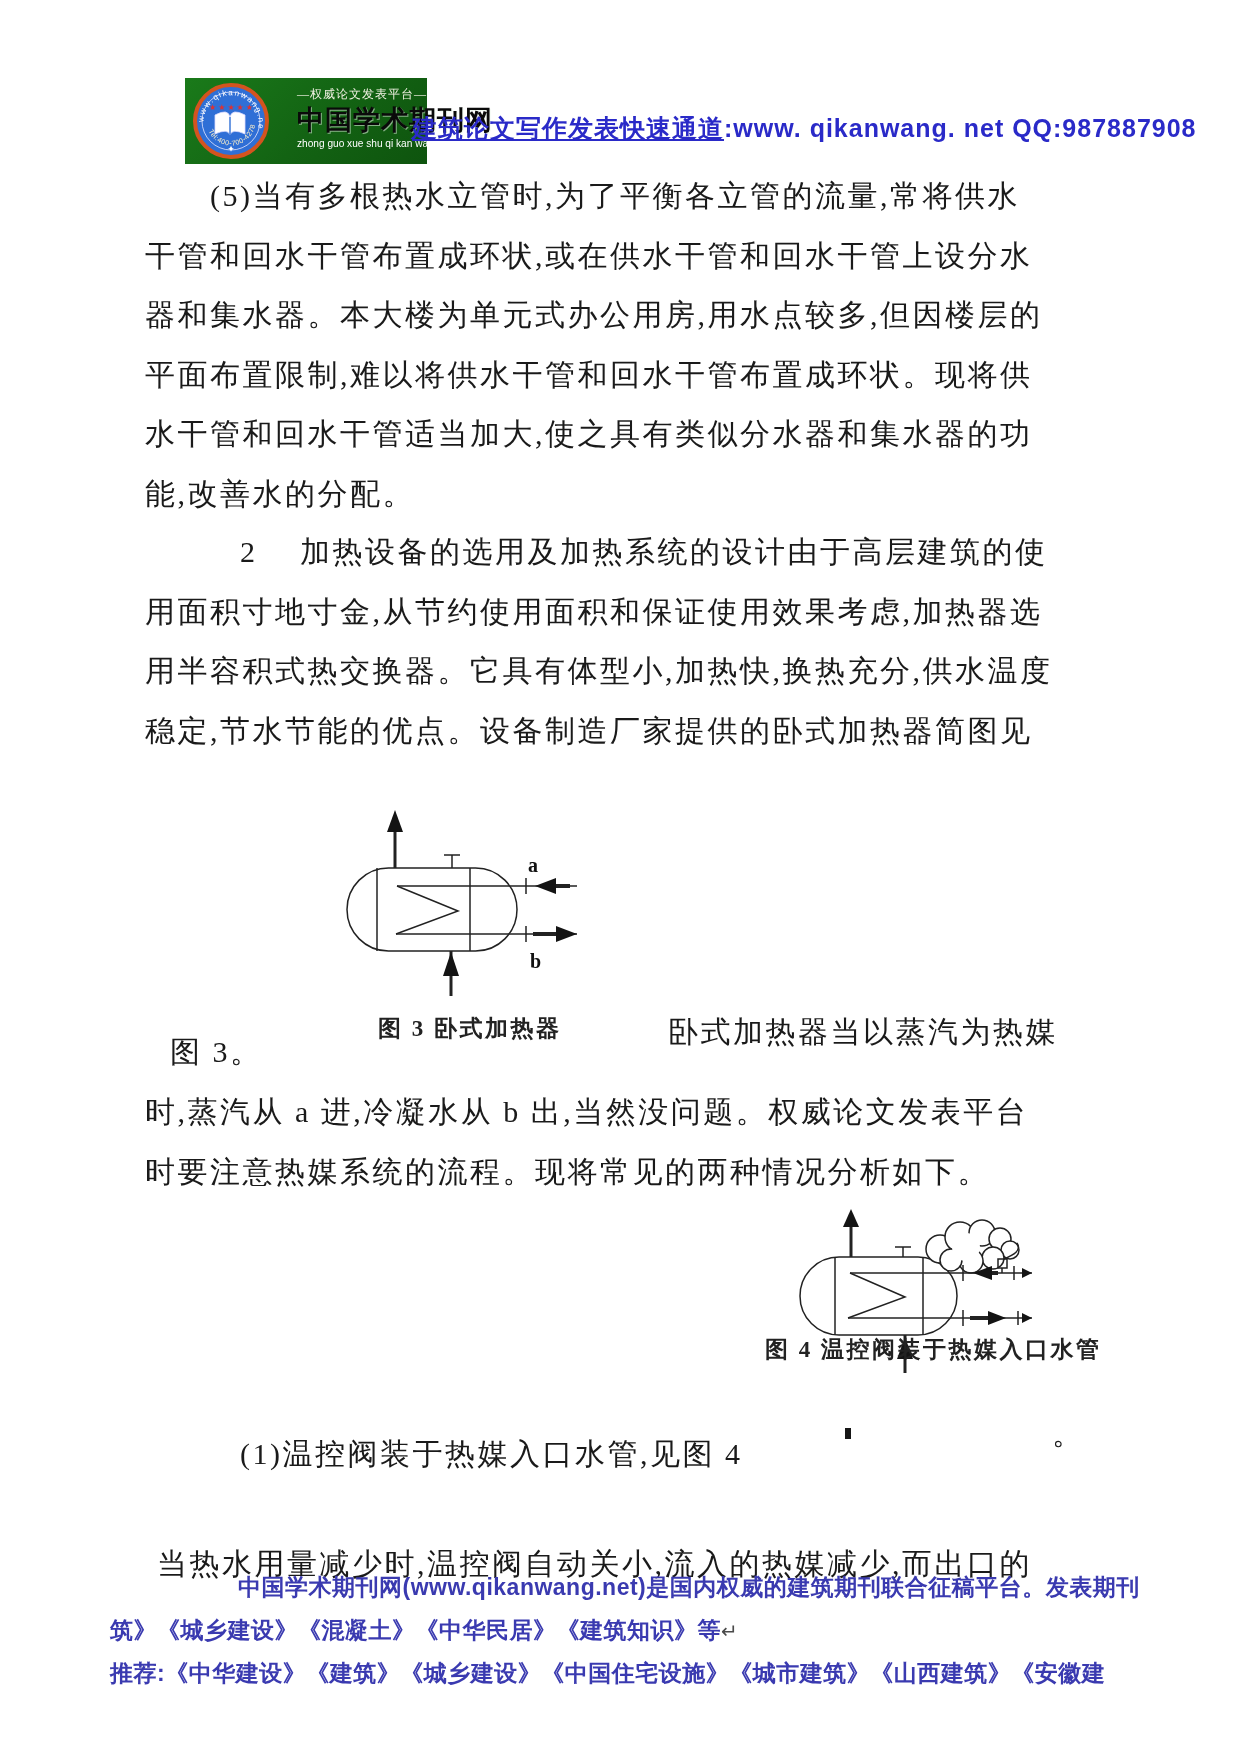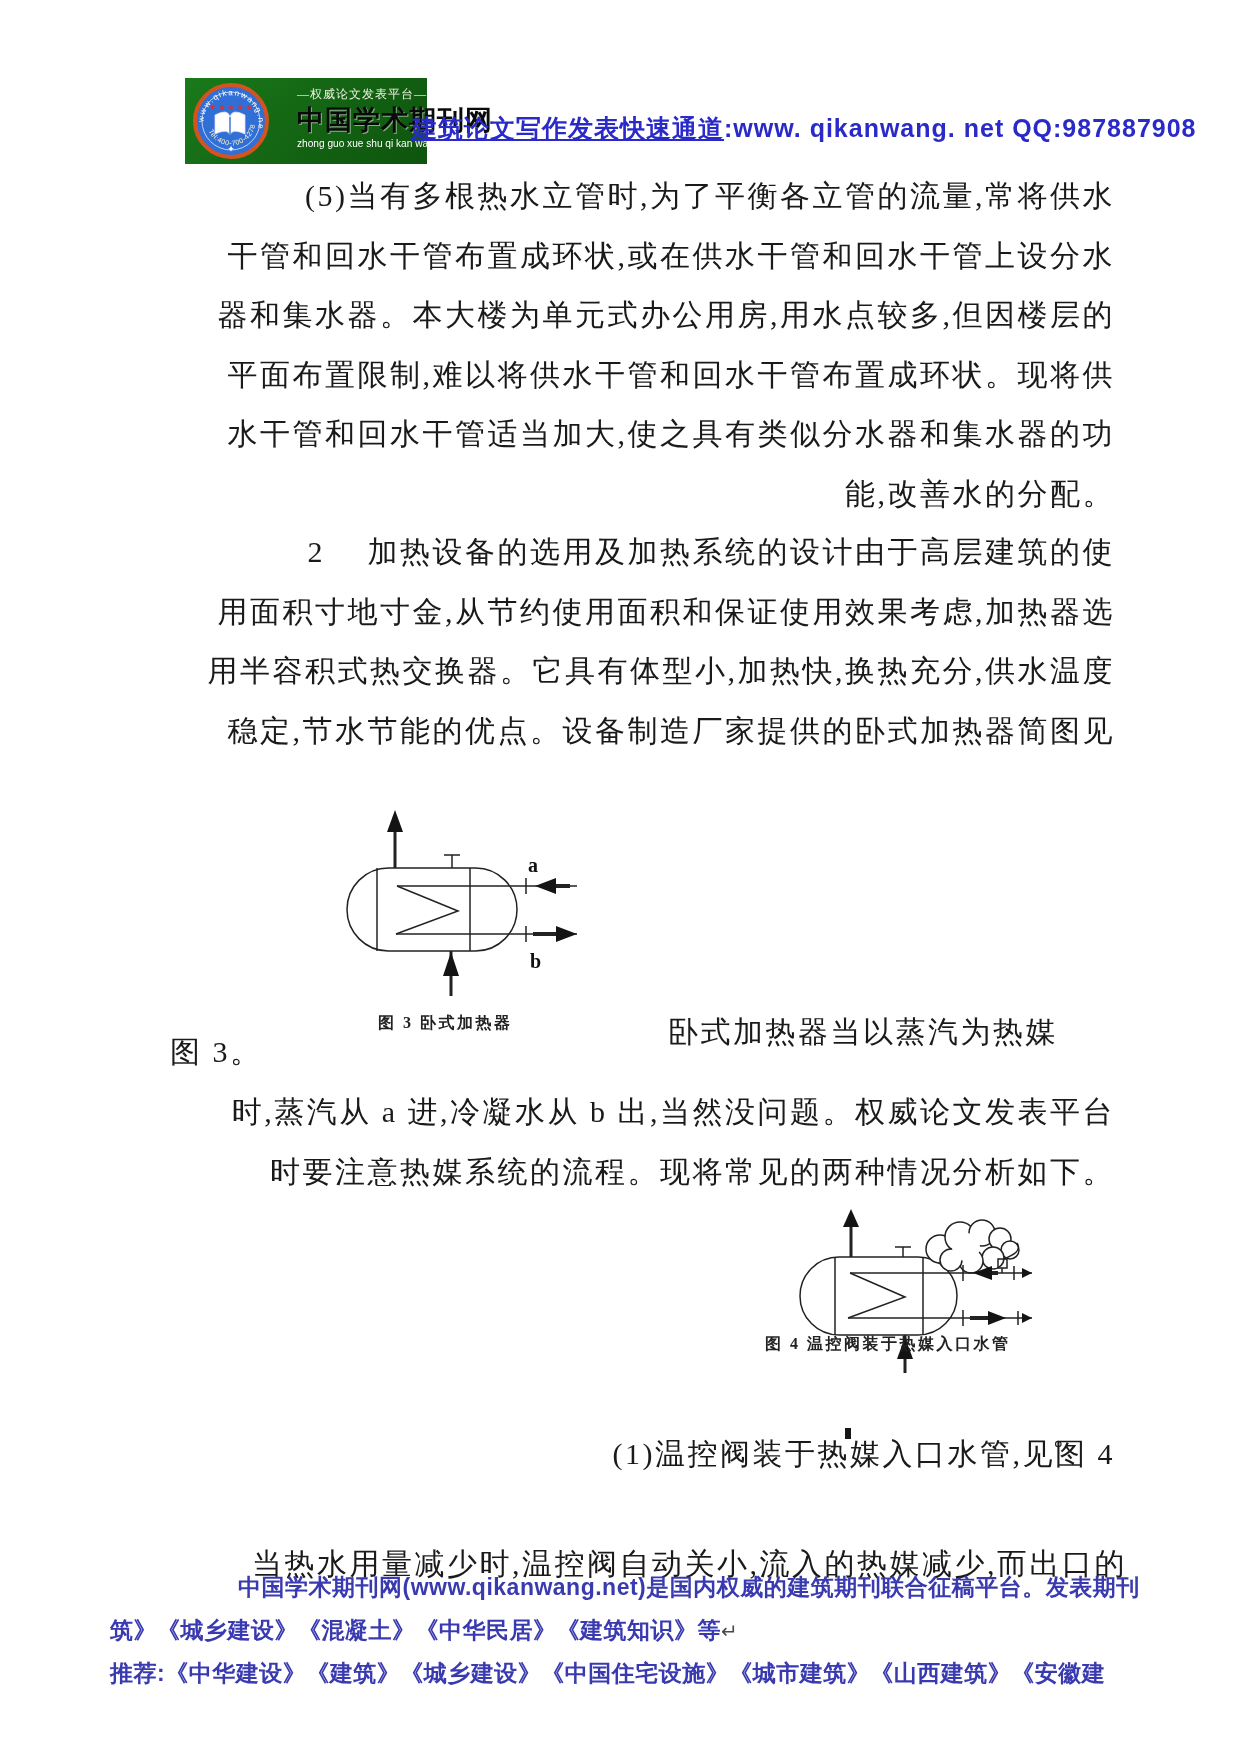--- a/index.html
+++ b/index.html
@@ -22,26 +22,26 @@
     letter-spacing:1px;line-height:34px;text-shadow:1px 1px 0 rgba(230,245,230,.55);}
   .logo-pinyin{font-size:11px;color:#ffffff;white-space:nowrap;
     font-family:"Liberation Sans","DejaVu Sans",sans-serif;transform:scale(.92);transform-origin:left;}
   .tagline{
     position:absolute;left:412px;top:112px;white-space:nowrap;
     font-family:"Liberation Sans","DejaVu Sans",sans-serif;
     font-size:25px;font-weight:bold;color:#2a2ac8;letter-spacing:1px;
   }
   .tagline .u{text-decoration:underline;margin-top:12px;}
   
-  .para{position:absolute;left:145px;width:970px;text-align:right;}
+  .para{position:absolute;left:145px;width:970px;}
   .bline{font-size:30px;letter-spacing:2.5px;line-height:59.5px;white-space:nowrap;height:59.5px;}
   .ind65{padding-left:65px;}
   .ind95{padding-left:95px;}
   .fig-caption{
-    position:absolute;font-size:16px;font-weight:bold;letter-spacing:2.5px;
+    position:absolute;font-size:23px;font-weight:bold;letter-spacing:2.5px;
     color:#222;white-space:nowrap;
   }
   .inline-txt{position:absolute;font-size:30px;letter-spacing:2.5px;white-space:nowrap;}
   .diagram{position:absolute;}
   .artifact-sq{position:absolute;background:#161616;}
   
   .footer{
     position:absolute;left:110px;top:1566px;width:1040px;
     font-family:"Liberation Sans","DejaVu Sans",sans-serif;
     font-size:23px;font-weight:bold;color:#3a3ab0;letter-spacing:0.5px;

